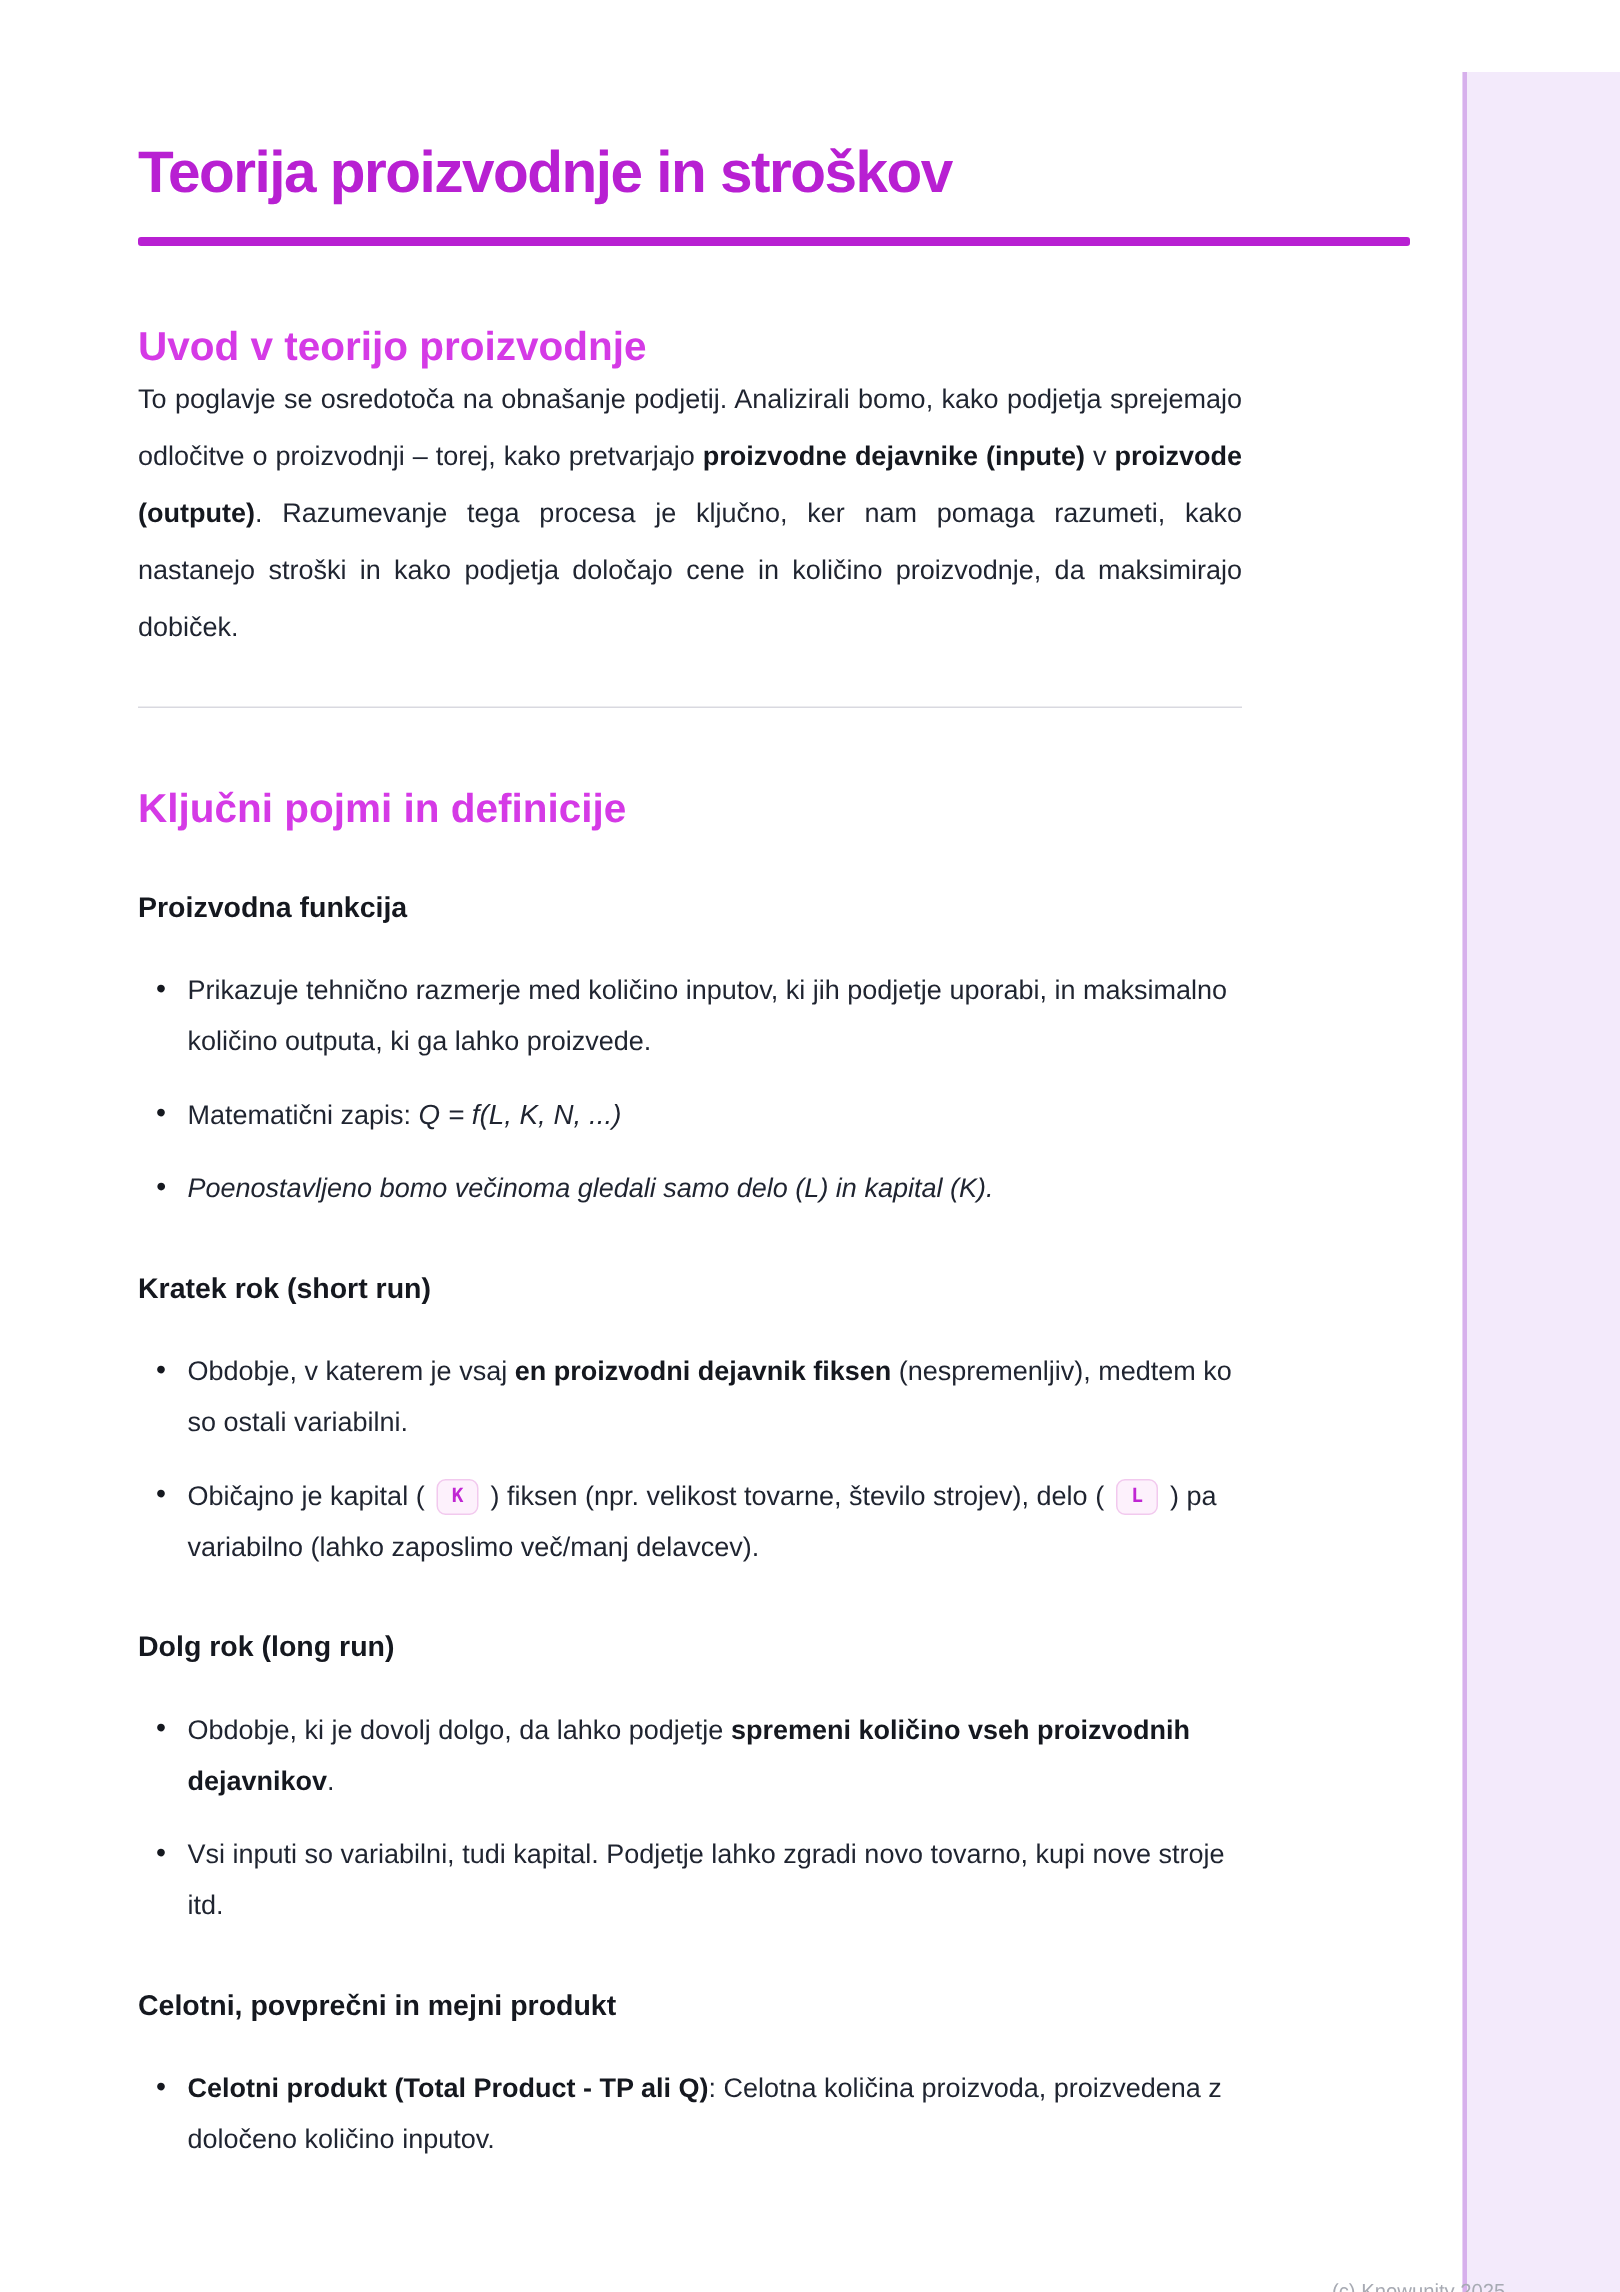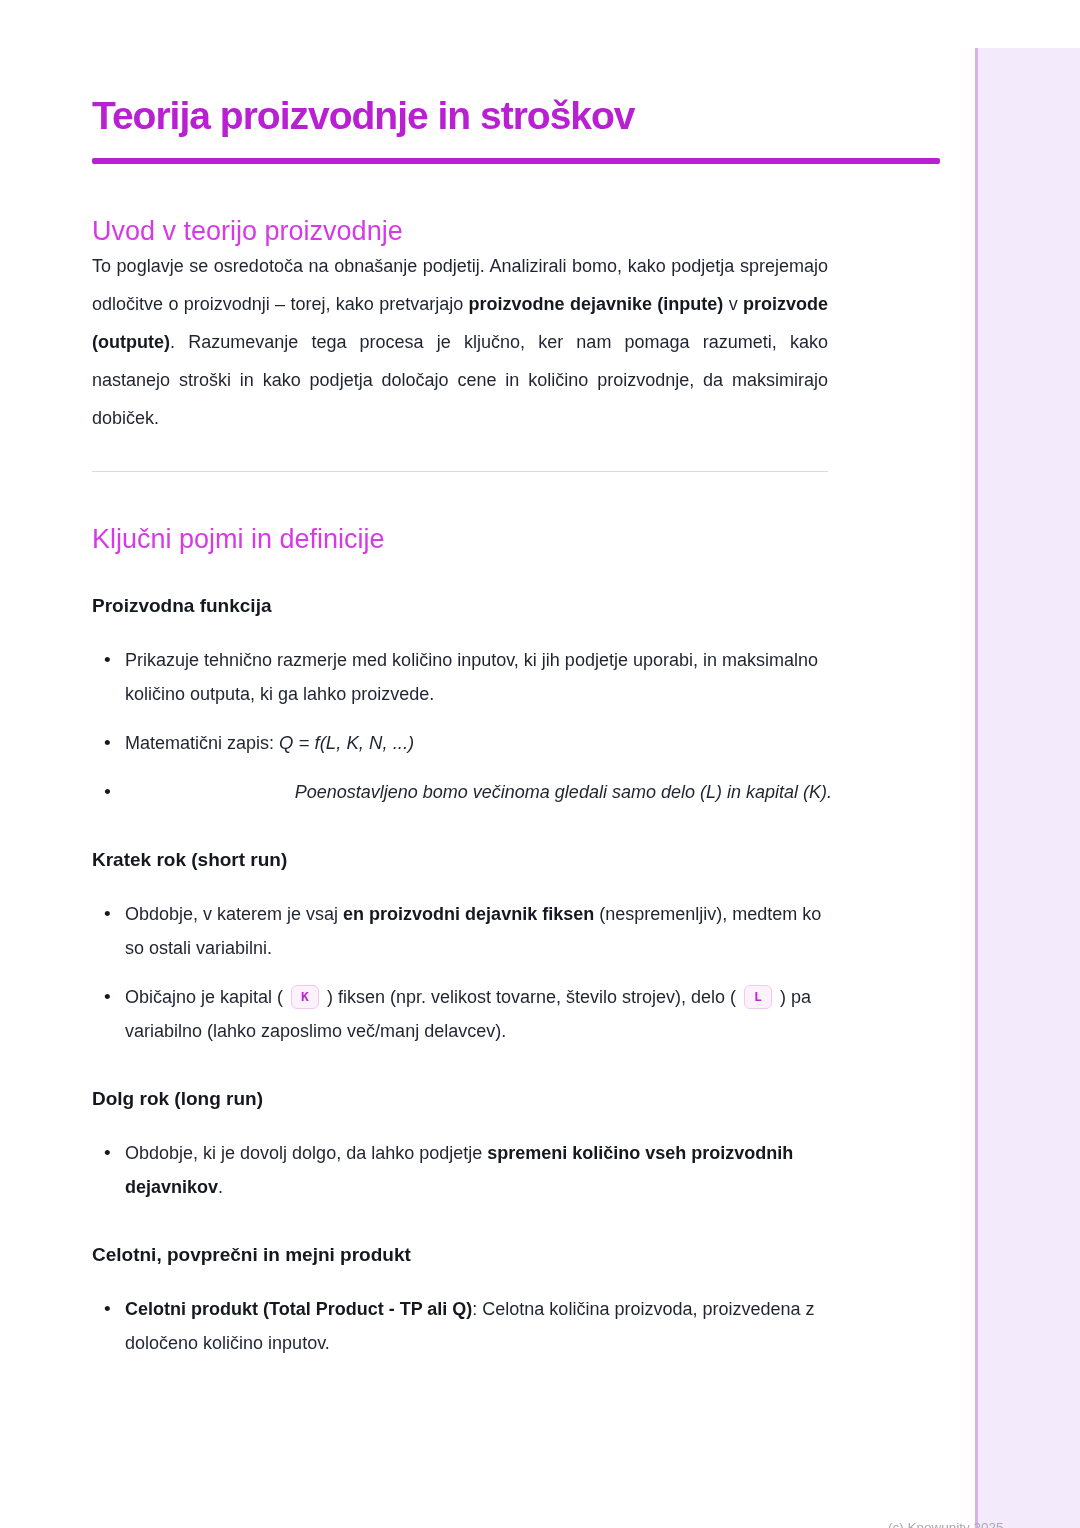--- a/index.html
+++ b/index.html
@@ -31,21 +31,21 @@
   }
   .title-underline {
     margin-top: 20px;
     width: 848px; height: 6px;
     background: #b820d2;
     border-radius: 2px;
   }
   h2.section-heading {
     margin-top: 52px;
     font-size: 27px;
-    font-weight: 400;
+    font-weight: 700;
     color: #d53ae6;
   }
   p.para {
     width: 736px;
     font-size: 18px;
     line-height: 38px;
     text-align: justify;
     text-align-last: left;
     color: #1f2430;
   }
@@ -76,21 +76,21 @@
     color: #1f2430;
   }
   ul.bullets li::before {
     content: "\2022";
     position: absolute;
     left: -21px;
     top: 0;
     font-size: 19px;
     color: #15181f;
   }
-  li.italic-note { font-style: italic; text-align: right; }
+  li.italic-note { font-style: italic; }
   .code-badge {
     display: inline-block;
     font-family: "DejaVu Sans Mono", monospace;
     font-size: 13px;
     font-weight: 700;
     line-height: 1;
     color: #c026d3;
     background: #fdf1fc;
     border: 1px solid #f2c9ee;
     border-radius: 6px;
@@ -142,20 +142,21 @@
 
   <ul class="bullets">
     <li><span>Obdobje, v katerem je vsaj </span><strong>en proizvodni dejavnik fiksen</strong><span> (nespremenljiv), medtem ko so ostali variabilni.</span></li>
     <li><span>Običajno je kapital ( </span><span class="code-badge">K</span><span> ) fiksen (npr. velikost tovarne, število strojev), delo ( </span><span class="code-badge">L</span><span> ) pa variabilno (lahko zaposlimo več/manj delavcev).</span></li>
   </ul>
 
   <h3 class="subheading">Dolg rok (long run)</h3>
 
   <ul class="bullets">
     <li><span>Obdobje, ki je dovolj dolgo, da lahko podjetje </span><strong>spremeni količino vseh proizvodnih dejavnikov</strong><span>.</span></li>
+    <li><span>Vsi inputi so variabilni, tudi kapital. Podjetje lahko zgradi novo tovarno, kupi nove stroje itd.</span></li>
   </ul>
 
   <h3 class="subheading">Celotni, povprečni in mejni produkt</h3>
 
   <ul class="bullets">
     <li><strong>Celotni produkt (Total Product - TP ali Q)</strong><span>: Celotna količina proizvoda, proizvedena z določeno količino inputov.</span></li>
   </ul>
 
 </div>
 

